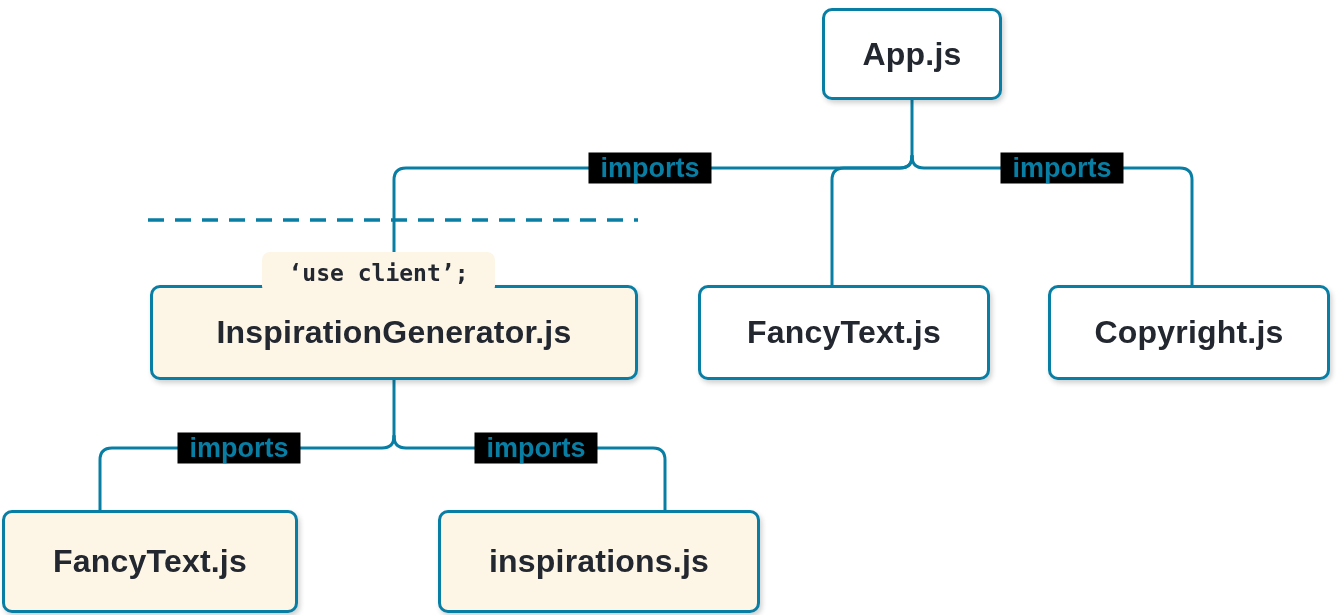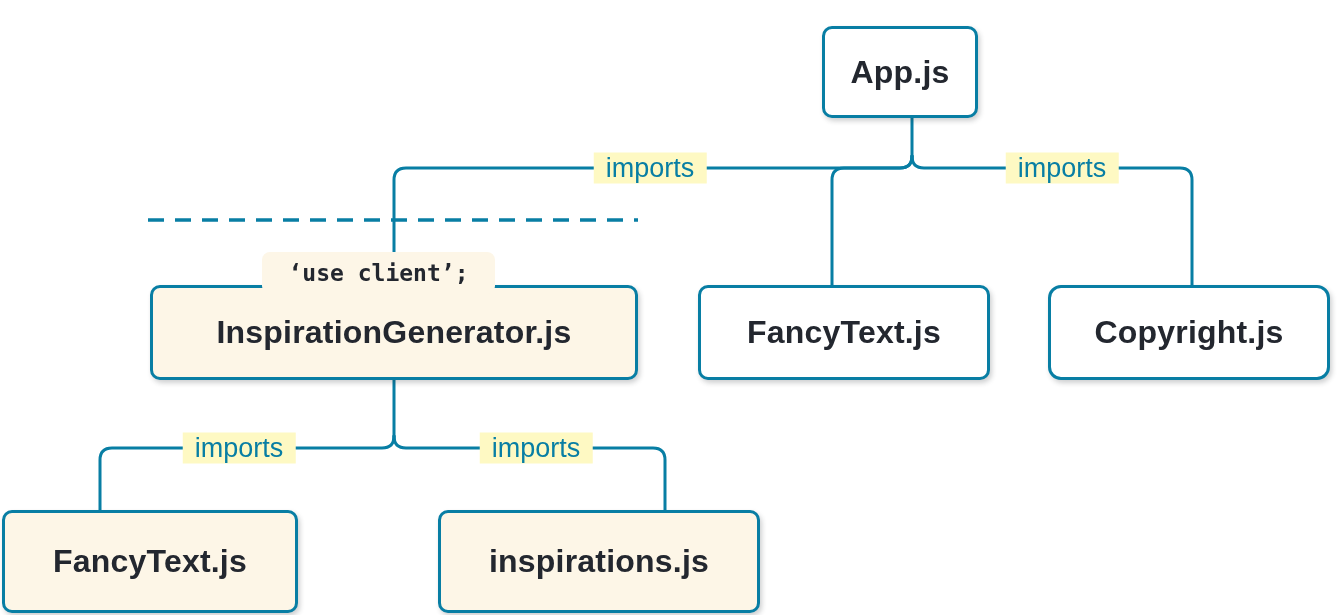--- a/index.html
+++ b/index.html
@@ -32,47 +32,47 @@
     border-radius:10px;
     font-size:32px;
     font-weight:600;
     color:var(--text,#23272f);
     z-index:2;
     box-shadow:2px 3px 5px rgba(35,39,47,0.22);
     letter-spacing:0.2px;
   }
   .node.server{background:var(--server-bg,#ffffff);}
   .node.client{background:var(--client-bg,#fdf6e7);}
-  .node-app{left:822px;top:8px;width:156px;height:92px;margin-top:18px;}
+  .node-app{left:822px;top:8px;width:180px;height:92px;}
   .node-inspiration-generator{left:150px;top:285px;width:488px;height:95px;}
   .node-fancytext-top{left:698px;top:285px;width:292px;height:95px;}
-  .node-copyright{left:1048px;top:285px;width:282px;height:95px;border-radius:13px;}
+  .node-copyright{left:1048px;top:285px;width:282px;height:95px;}
   .node-fancytext-bottom{left:2px;top:510px;width:296px;height:103px;}
   .node-inspirations{left:438px;top:510px;width:322px;height:103px;justify-content:center;}
   .directive-badge{
     position:absolute;
     left:262px;top:252px;width:233px;height:42px;
     box-sizing:border-box;
     display:flex;align-items:center;justify-content:center;
     background:var(--client-bg,#fdf6e7);
     border-radius:8px;
     font-family:"DejaVu Sans Mono","Liberation Mono",monospace;
     font-size:23px;
     font-weight:600;
     color:var(--text,#23272f);
     z-index:3;
   }
   .edge-label{
     position:absolute;
     transform:translate(-50%,-50%);
-    background:#fef9c3;
+    background:#000000;
     padding:0 12px;
     color:var(--line,#087ea4);
     font-size:27px;
-    font-weight:400;
+    font-weight:700;
     z-index:1;
     white-space:nowrap;
   }
   .edge-label-top-left{left:650px;top:168px;}
   .edge-label-top-right{left:1062px;top:168px;}
   .edge-label-bottom-left{left:239px;top:448px;}
   .edge-label-bottom-right{left:536px;top:448px;}
 </style>
 </head>
 <body>

